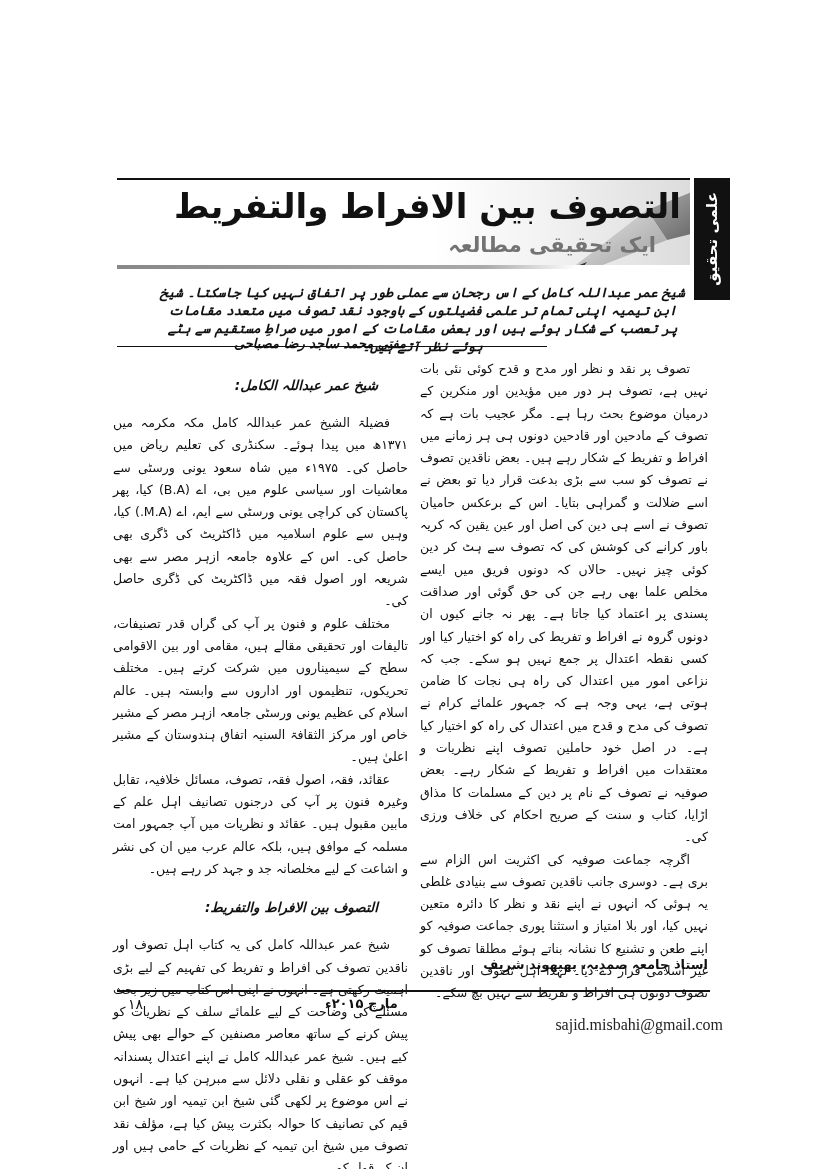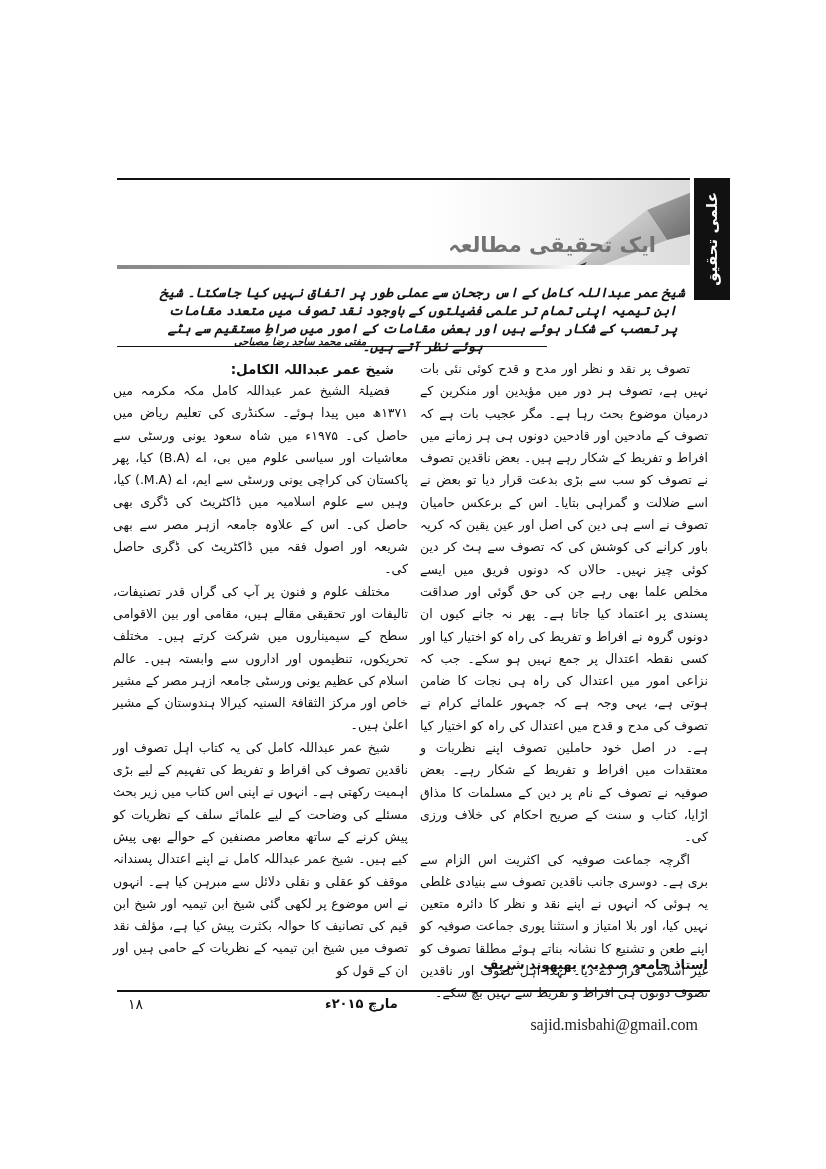--- a/index.html
+++ b/index.html
@@ -21,33 +21,33 @@
 
   .main-title { position:absolute; right:145px; top:186px; font-size:34px; font-weight:bold;
                 color:#111; direction:rtl; white-space:nowrap; letter-spacing:-0.5px; }
   .subtitle { position:absolute; right:170px; top:233px; font-size:21px; font-weight:bold;
               color:#737373; direction:rtl; white-space:nowrap; }
 
   .abstract { position:absolute; left:160px; top:284px; width:525px; font-size:13px; font-weight:bold;
               font-style:italic; line-height:18px; direction:rtl; text-align:center; }
   .author-line { position:absolute; left:117px; top:336px; width:577px; height:20px; direction:rtl; }
   .author-line .rule { position:absolute; left:0; top:10px; width:430px; height:1px; background:#111; }
-  .author-line .name { position:absolute; left:117px; top:0; font-size:10px; font-weight:bold; font-style:italic; white-space:nowrap; }
+  .author-line .name { position:absolute; left:117px; top:0; font-size:13px; font-weight:bold; font-style:italic; white-space:nowrap; }
 
   .col { position:absolute; direction:rtl; text-align:justify; font-size:12.5px; line-height:22.3px; }
   .col-right { left:420px; top:358px; width:288px; }
   .col-left  { left:113px; top:358px; width:295px; }
   .col p { margin:0; text-indent:18px; }
-  .col h3 { margin:0; font-size:13.5px; font-weight:bold; text-align:right; padding-right:14px; line-height:22px; }
+  .col h3 { margin:16px; font-size:13.5px; font-weight:bold; font-style:italic; text-align:right; padding-right:14px; line-height:22px; }
 
   .footer-rule { position:absolute; left:117px; top:990px; width:593px; height:2px; background:#111; }
   .page-number { position:absolute; left:128px; top:996px; font-size:14px; font-weight:normal; }
   .issue-date { position:absolute; left:325px; top:996px; font-size:13px; font-weight:bold; direction:rtl; }
   .affiliation { position:absolute; right:118px; top:957px; font-size:13px; font-weight:bold; direction:rtl; white-space:nowrap; }
-  .email { position:absolute; right:128px; top:1016px; font-family:"Liberation Serif", serif; font-size:16px; color:#222; }
+  .email { position:absolute; right:103px; top:1016px; font-family:"Liberation Serif", serif; font-size:16px; color:#222; }
 </style>
 </head>
 <body>
 
 <div class="page">
 
   <div class="top-rule"></div>
 
   <div class="header-band">
     <svg class="pencil" viewBox="0 0 200 130">
@@ -65,38 +65,41 @@
       <polygon points="100,60 120,90 30,125 25,118" fill="url(#wood)"></polygon>
       <polygon points="40,112 30,125 18,128 25,118" fill="#333"></polygon>
     </svg>
   </div>
   <div class="header-bottom-rule"></div>
 
   <div class="sidebar-tab">
     <span>علمی تحقیق</span>
   </div>
 
+  <div class="main-title">التصوف بین الافراط والتفریط</div>
   <div class="subtitle">ایک تحقیقی مطالعہ</div>
 
   <div class="abstract">شیخ عمر عبداللہ کامل کے اس رجحان سے عملی طور پر اتفاق نہیں کیا جاسکتا۔ شیخ ابن تیمیہ اپنی تمام تر علمی فضیلتوں کے باوجود نقد تصوف میں متعدد مقامات پر تعصب کے شکار ہوئے ہیں اور بعض مقامات کے امور میں صراطِ مستقیم سے ہٹے ہوئے نظر آتے ہیں۔</div>
 
   <div class="author-line">
     <div class="rule"></div>
     <div class="name">مفتی محمد ساجد رضا مصباحی</div>
   </div>
 
   <div class="col col-right">
     <p>تصوف پر نقد و نظر اور مدح و قدح کوئی نئی بات نہیں ہے، تصوف ہر دور میں مؤیدین اور منکرین کے درمیان موضوع بحث رہا ہے۔ مگر عجیب بات ہے کہ تصوف کے مادحین اور قادحین دونوں ہی ہر زمانے میں افراط و تفریط کے شکار رہے ہیں۔ بعض ناقدین تصوف نے تصوف کو سب سے بڑی بدعت قرار دیا تو بعض نے اسے ضلالت و گمراہی بتایا۔ اس کے برعکس حامیان تصوف نے اسے ہی دین کی اصل اور عین یقین کہ کریہ باور کرانے کی کوشش کی کہ تصوف سے ہٹ کر دین کوئی چیز نہیں۔ حالاں کہ دونوں فریق میں ایسے مخلص علما بھی رہے جن کی حق گوئی اور صداقت پسندی پر اعتماد کیا جاتا ہے۔ پھر نہ جانے کیوں ان دونوں گروہ نے افراط و تفریط کی راہ کو اختیار کیا اور کسی نقطہ اعتدال پر جمع نہیں ہو سکے۔ جب کہ نزاعی امور میں اعتدال کی راہ ہی نجات کا ضامن ہوتی ہے، یہی وجہ ہے کہ جمہور علمائے کرام نے تصوف کی مدح و قدح میں اعتدال کی راہ کو اختیار کیا ہے۔ در اصل خود حاملین تصوف اپنے نظریات و معتقدات میں افراط و تفریط کے شکار رہے۔ بعض صوفیہ نے تصوف کے نام پر دین کے مسلمات کا مذاق اڑایا، کتاب و سنت کے صریح احکام کی خلاف ورزی کی۔</p>
     <p>اگرچہ جماعت صوفیہ کی اکثریت اس الزام سے بری ہے۔ دوسری جانب ناقدین تصوف سے بنیادی غلطی یہ ہوئی کہ انہوں نے اپنے نقد و نظر کا دائرہ متعین نہیں کیا، اور بلا امتیاز و استثنا پوری جماعت صوفیہ کو اپنے طعن و تشنیع کا نشانہ بناتے ہوئے مطلقا تصوف کو غیر اسلامی قرار دے دیا۔ لہذا اہل تصوف اور ناقدین تصوف دونوں ہی افراط و تفریط سے نہیں بچ سکے۔</p>
   </div>
 
   <div class="col col-left">
     <h3>شیخ عمر عبداللہ الکامل:</h3>
     <p>فضیلۃ الشیخ عمر عبداللہ کامل مکہ مکرمہ میں ۱۳۷۱ھ میں پیدا ہوئے۔ سکنڈری کی تعلیم ریاض میں حاصل کی۔ ۱۹۷۵ء میں شاہ سعود یونی ورسٹی سے معاشیات اور سیاسی علوم میں بی، اے (B.A) کیا، پھر پاکستان کی کراچی یونی ورسٹی سے ایم، اے (M.A.) کیا، وہیں سے علوم اسلامیہ میں ڈاکٹریٹ کی ڈگری بھی حاصل کی۔ اس کے علاوہ جامعہ ازہر مصر سے بھی شریعہ اور اصول فقہ میں ڈاکٹریٹ کی ڈگری حاصل کی۔</p>
-    <p>مختلف علوم و فنون پر آپ کی گراں قدر تصنیفات، تالیفات اور تحقیقی مقالے ہیں، مقامی اور بین الاقوامی سطح کے سیمیناروں میں شرکت کرتے ہیں۔ مختلف تحریکوں، تنظیموں اور اداروں سے وابستہ ہیں۔ عالم اسلام کی عظیم یونی ورسٹی جامعہ ازہر مصر کے مشیر خاص اور مرکز الثقافۃ السنیہ کیرالا ہندوستان کے مشیر اعلیٰ ہیں۔</p>
+    <p>مختلف علوم و فنون پر آپ کی گراں قدر تصنیفات، تالیفات اور تحقیقی مقالے ہیں، مقامی اور بین الاقوامی سطح کے سیمیناروں میں شرکت کرتے ہیں۔ مختلف تحریکوں، تنظیموں اور اداروں سے وابستہ ہیں۔ عالم اسلام کی عظیم یونی ورسٹی جامعہ ازہر مصر کے مشیر خاص اور مرکز الثقافۃ السنیہ اتفاق ہندوستان کے مشیر اعلیٰ ہیں۔</p>
+    <p>عقائد، فقہ، اصول فقہ، تصوف، مسائل خلافیہ، تقابل وغیرہ فنون پر آپ کی درجنوں تصانیف اہل علم کے مابین مقبول ہیں۔ عقائد و نظریات میں آپ جمہور امت مسلمہ کے موافق ہیں، بلکہ عالم عرب میں ان کی نشر و اشاعت کے لیے مخلصانہ جد و جہد کر رہے ہیں۔</p>
+    <h3>التصوف بین الافراط والتفریط:</h3>
     <p>شیخ عمر عبداللہ کامل کی یہ کتاب اہل تصوف اور ناقدین تصوف کی افراط و تفریط کی تفہیم کے لیے بڑی اہمیت رکھتی ہے۔ انہوں نے اپنی اس کتاب میں زیر بحث مسئلے کی وضاحت کے لیے علمائے سلف کے نظریات کو پیش کرنے کے ساتھ معاصر مصنفین کے حوالے بھی پیش کیے ہیں۔ شیخ عمر عبداللہ کامل نے اپنے اعتدال پسندانہ موقف کو عقلی و نقلی دلائل سے مبرہن کیا ہے۔ انہوں نے اس موضوع پر لکھی گئی شیخ ابن تیمیہ اور شیخ ابن قیم کی تصانیف کا حوالہ بکثرت پیش کیا ہے، مؤلف نقد تصوف میں شیخ ابن تیمیہ کے نظریات کے حامی ہیں اور ان کے قول کو</p>
   </div>
 
   <div class="footer-rule"></div>
   <div class="page-number">۱۸</div>
   <div class="issue-date">مارچ ۲۰۱۵ء</div>
   <div class="affiliation">استاذ جامعہ صمدیہ، پھپھوند شریف</div>
   <div class="email">sajid.misbahi@gmail.com</div>
 
 </div>

